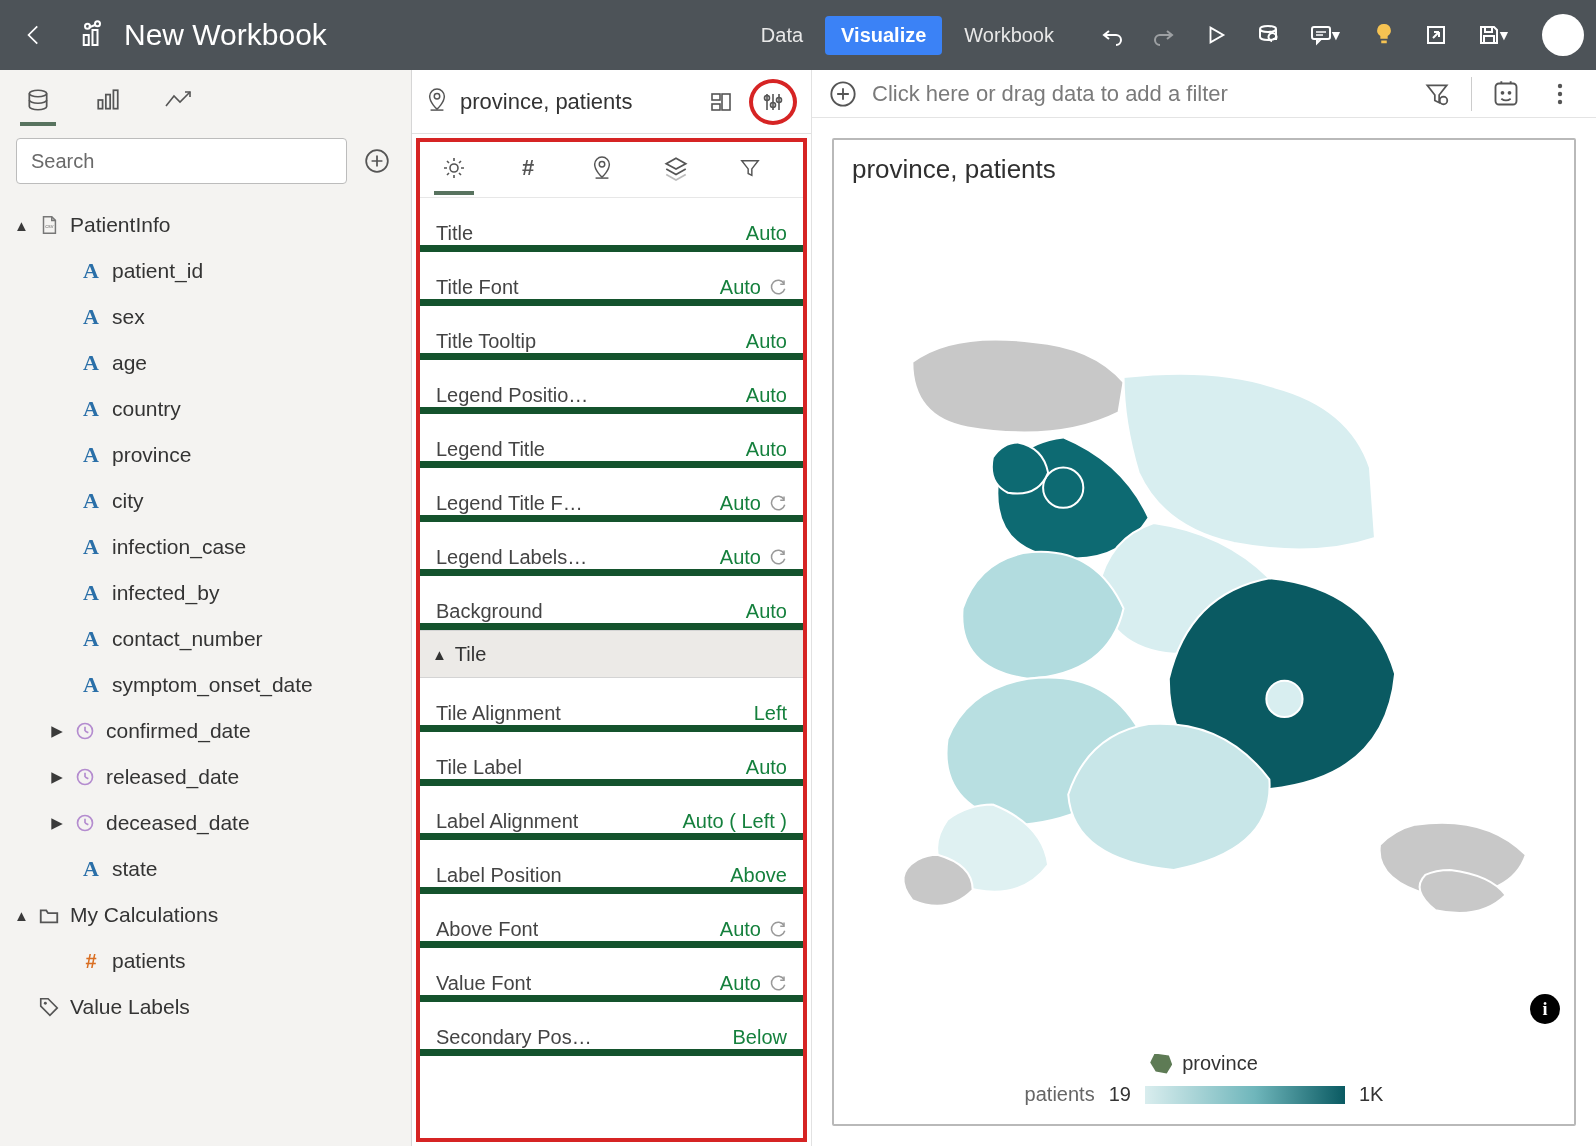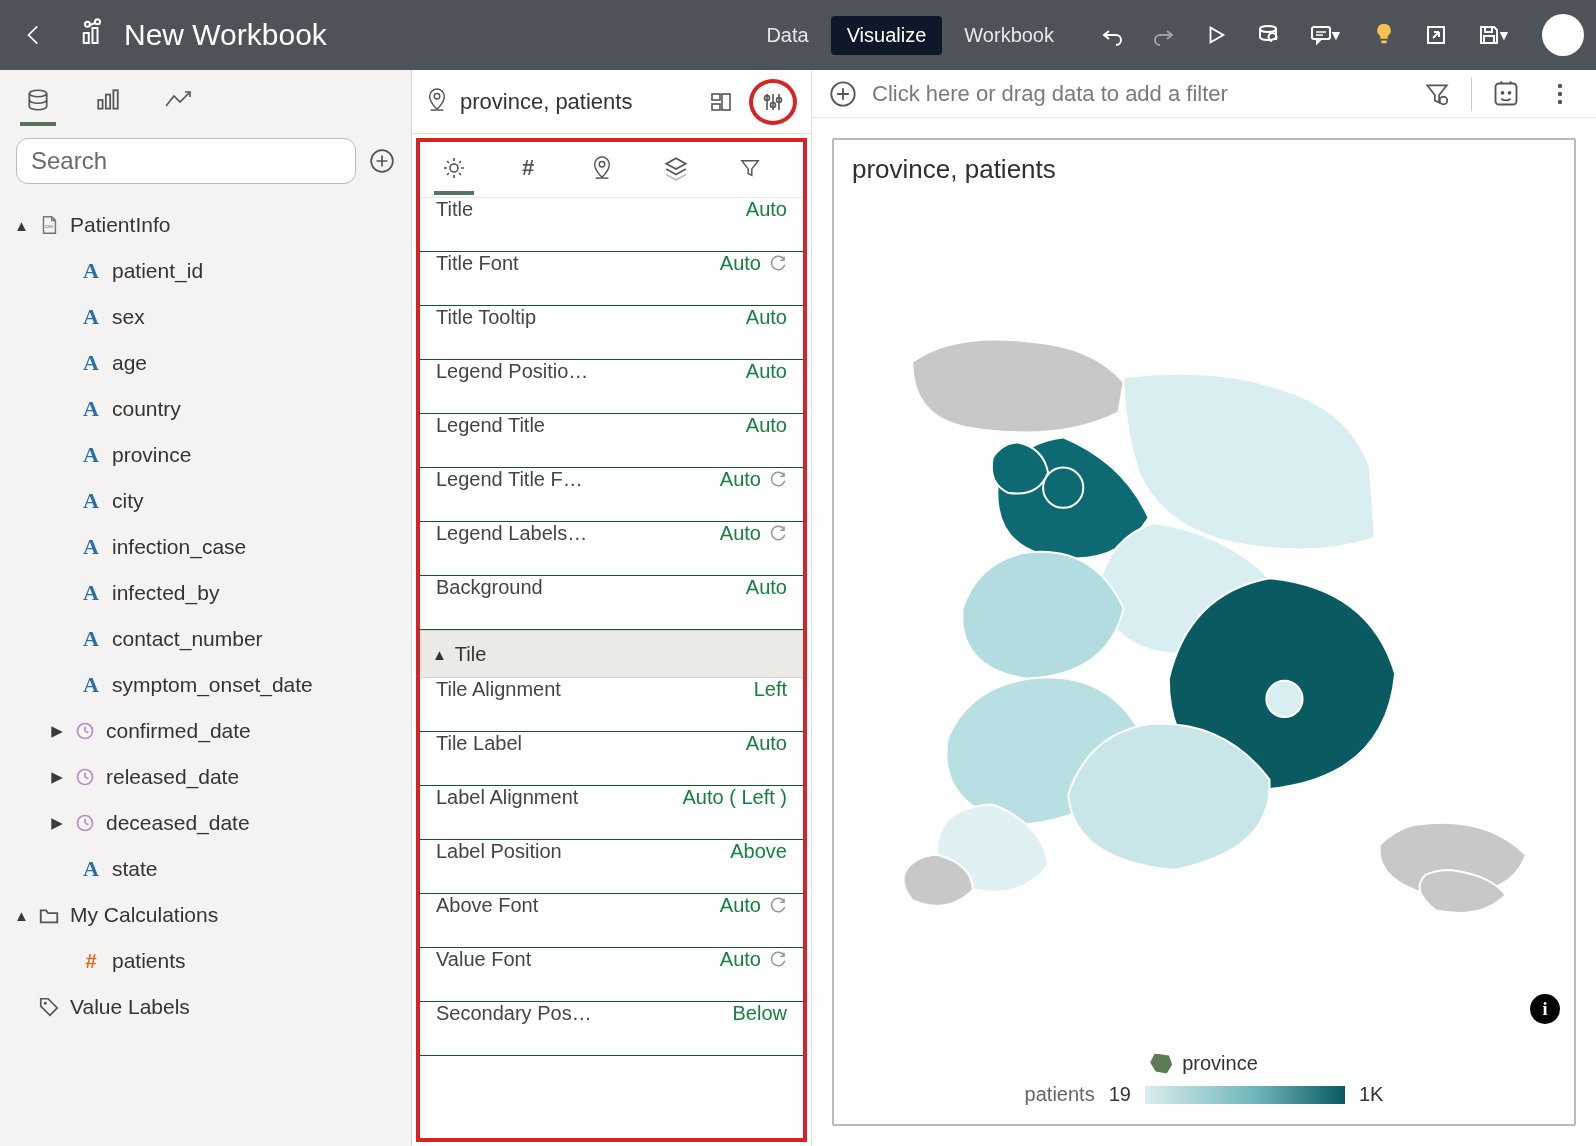--- a/index.html
+++ b/index.html
@@ -1,44 +1,44 @@
 <!DOCTYPE html>
 <html><head>
 <meta charset="utf-8">
 <style>
   * { box-sizing: border-box; margin: 0; padding: 0; }
   html, body { width: 1596px; height: 1146px; font-family: -apple-system, BlinkMacSystemFont, "Segoe UI", Helvetica, Arial, sans-serif; background: #fff; color: #222; overflow: hidden; }
   
   
   .topbar { height: 70px; background: #4d5358; display: flex; align-items: center; padding: 0 12px; color: #fff; }
   .topbar .back { width: 44px; height: 44px; display:flex; align-items:center; justify-content:center; cursor:pointer; }
-  .topbar .title-wrap { display:flex; align-items:flex-start; gap: 14px; margin-left: 24px; }
+  .topbar .title-wrap { display:flex; align-items:center; gap: 14px; margin-left: 24px; }
   .topbar .logo-icon svg { display:block; }
   .topbar h1 { font-size: 30px; font-weight: 400; }
   .topbar .modes { display:flex; gap: 6px; margin-left: auto; align-items:center; }
   .topbar .mode { padding: 8px 16px; font-size: 20px; color: #e8e8e8; border-radius: 4px; cursor:pointer; }
-  .topbar .mode.active { background: #0f172a; color: #fff; }
+  .topbar .mode.active { background: #3b82f6; color: #fff; font-weight: bold; }
   .topbar .icons { display:flex; align-items:center; gap: 8px; margin-left: 20px; }
   .topbar .ticon { width: 44px; height:44px; display:flex; align-items:center; justify-content:center; cursor:pointer; position:relative; }
   .topbar .ticon.dim { opacity: .45; cursor:default; }
   .topbar .ticon svg { display:block; }
   .topbar .ticon .chev { font-size: 14px; margin-left: -4px; }
   .topbar .avatar { width: 42px; height:42px; border-radius:50%; background:#fff; margin-left: 12px; }
   .lightbulb-yellow { fill:#f6c352; }
   
   
   .workspace { display:flex; height: 1076px; }
   
   
   .left { width: 412px; background: #f4f3f1; border-right: 1px solid #d6d6d6; display:flex; flex-direction:column; }
   .left-tabs { height: 64px; display:flex; align-items:center; gap: 34px; padding: 0 20px; }
   .left-tab { width: 36px; height:48px; display:flex; align-items:center; justify-content:center; cursor:pointer; border-bottom: 4px solid transparent; }
   .left-tab.active { border-bottom-color: #58735f; }
   .search-row { display:flex; align-items:center; gap: 12px; padding: 4px 16px 14px 16px; }
-  .search-row input { flex:1; height: 46px; border:1px solid #bcbcbc; border-radius:12px; background:#fff; font-size:24px; padding: 0 14px; color:#c2410c; }
+  .search-row input { flex:1; height: 46px; border:1px solid #bcbcbc; border-radius:4px; background:#fff; font-size:20px; padding: 0 14px; color:#c2410c; }
   .search-row input::placeholder { color:#6a6a6a; }
   .add-btn { width:36px; height:36px; display:flex; align-items:center; justify-content:center; cursor:pointer; }
   
   .tree { padding: 4px 8px 0 10px; font-size: 21px; color: #343434; overflow:auto; }
   .tree-row { display:flex; align-items:center; height: 46px; padding: 0 8px; gap: 10px; cursor:pointer; white-space:nowrap; }
   .tree-row .caret { width: 14px; text-align:center; color:#3a3a3a; font-size:15px; }
   .tree-row .glyph { width: 22px; display:flex; justify-content:center; }
   .tree-row.leaf { padding-left: 70px; }
   .glyph-A { color:#2a6fa8; font-family: Georgia, serif; font-weight:600; font-size:22px; }
   .glyph-hash { color:#d96e22; font-weight:700; font-size:20px; }
@@ -56,21 +56,21 @@
   .settings-circle { width:48px; height:46px; border:4px solid #d62424; border-radius:50%; display:flex; align-items:center; justify-content:center; margin-left:-2px; }
   
   .redbox { border: 4px solid #d62424; margin: 4px 4px 4px 4px; flex:1; display:flex; flex-direction:column; overflow:hidden; }
   .prop-tabs { height: 56px; display:flex; align-items:center; gap: 34px; padding: 0 14px; border-bottom:1px solid #e7e7e7; }
   .prop-tab { width: 40px; height:50px; display:flex; align-items:center; justify-content:center; border-bottom: 4px solid transparent; cursor:pointer; }
   .prop-tab.active { border-bottom-color:#58735f; }
   
   .props { flex:1; overflow:auto; position:relative; }
   .props::-webkit-scrollbar { width: 10px; }
   .props::-webkit-scrollbar-thumb { background:#b9b9b9; border-radius:5px; }
-  .prop-row { display:flex; align-items:flex-start; justify-content:space-between; height: 54px; padding: 0 16px; border-bottom:1px solid #14532d; font-size:20px; }
+  .prop-row { display:flex; align-items:flex-end; justify-content:space-between; height: 54px; padding: 0 16px; border-bottom:7px solid #14532d; font-size:20px; }
   .prop-row .plabel { color:#444; overflow:hidden; text-overflow:ellipsis; white-space:nowrap; max-width:200px; }
   .prop-row .pval { color:#15803d; display:flex; align-items:center; gap:8px; cursor:pointer; white-space:nowrap; }
   .prop-row .pval .ref { width:18px; height:18px; }
   .section-row { height:48px; background:#eceae7; display:flex; align-items:center; padding: 0 12px; font-size:20px; color:#333; border-top:1px solid #d4d4d4; border-bottom:1px solid #d4d4d4; gap:8px; }
   .section-row .scaret { font-size:15px; }
   
   
   .right { flex:1; display:flex; flex-direction:column; }
   .filterbar { height:48px; display:flex; align-items:center; padding: 0 16px; border-bottom:1px solid #e4e4e4; gap: 14px; }
   .filterbar .add-f { width:30px; height:30px; display:flex; align-items:center; justify-content:center; }

